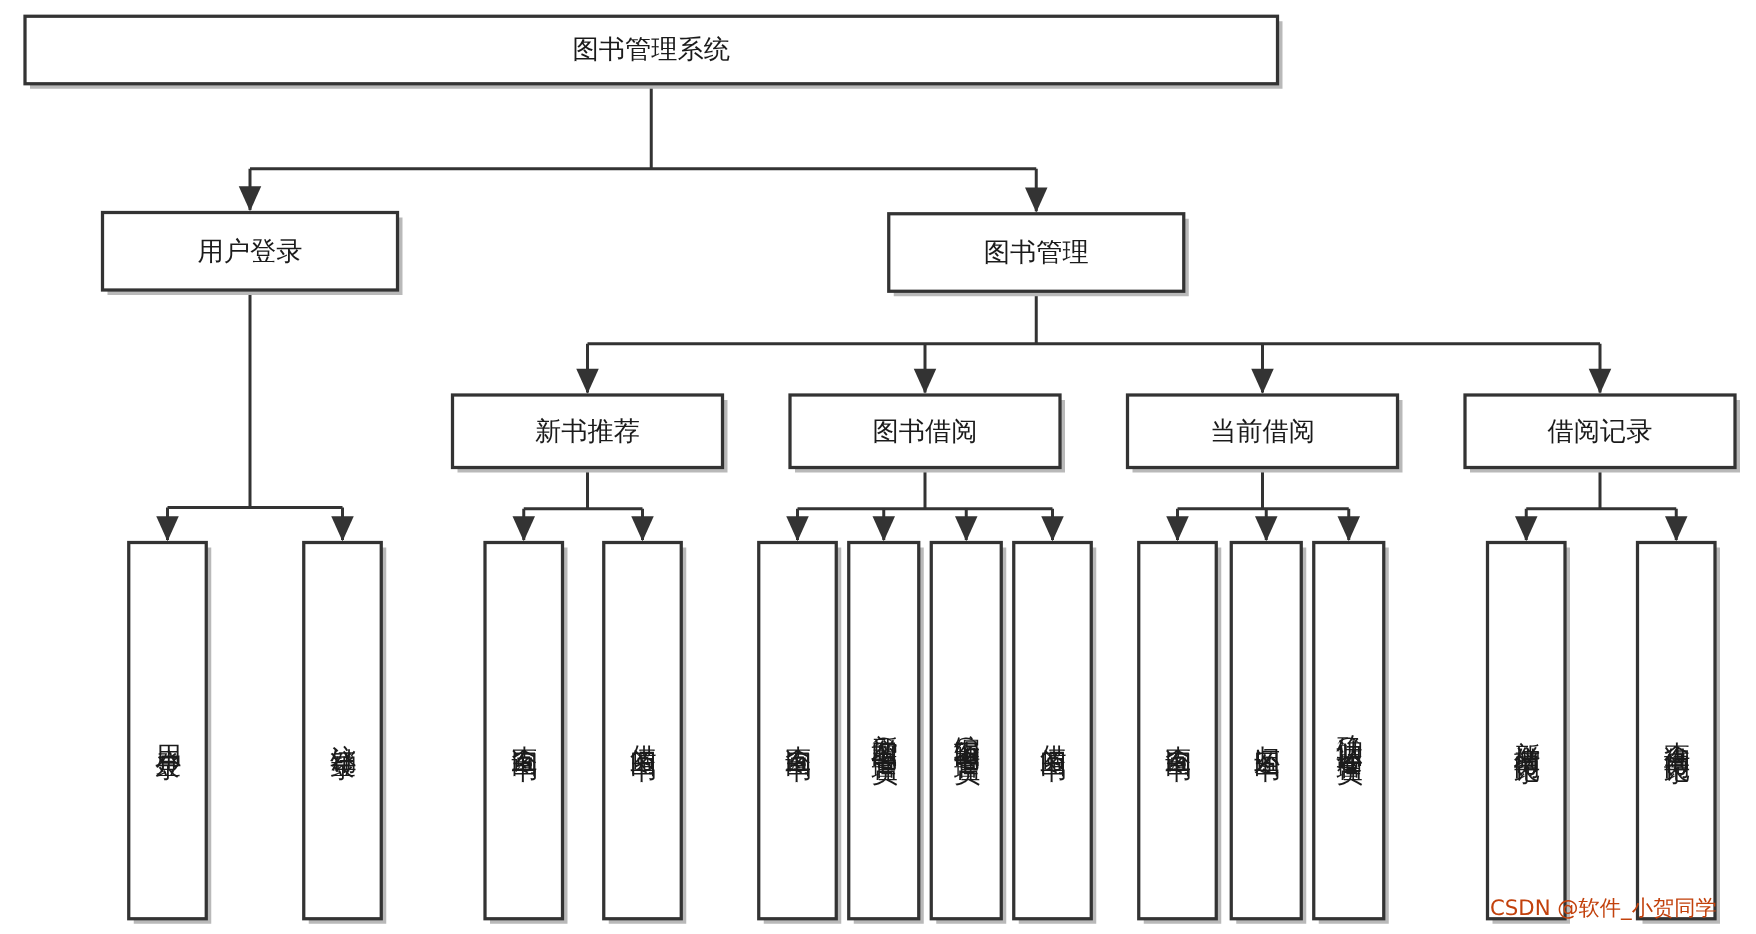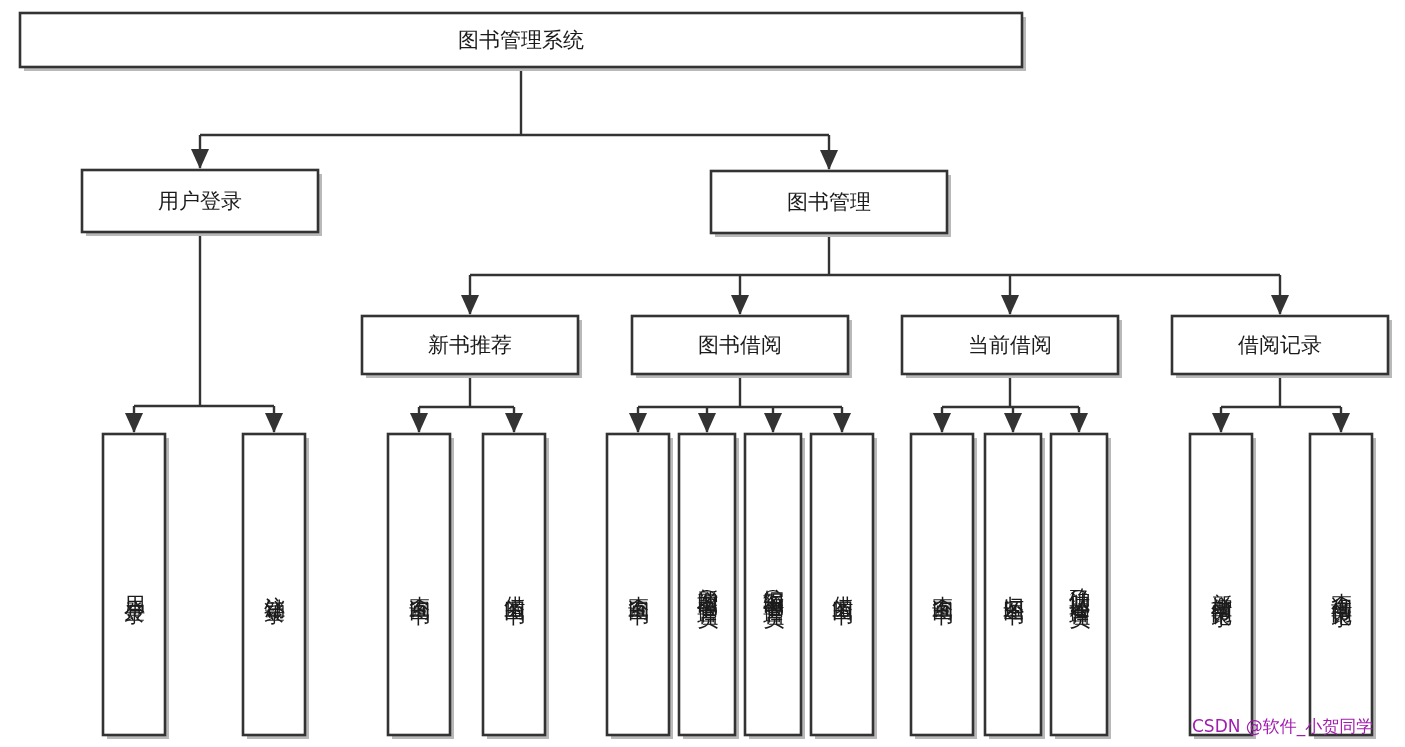--- a/index.html
+++ b/index.html
@@ -66,21 +66,21 @@
     line-height: 1.12;
     color: #1b1b1b;
     letter-spacing: 3px;
     white-space: nowrap;
     pointer-events: none;
   }
   .watermark {
     position: absolute;
     font-family: "DejaVu Sans", "Liberation Sans", sans-serif;
     font-size: 17px;
-    color: #a21caf;
+    color: #c2410c;
     white-space: nowrap;
     text-align: right;
   }
 </style>
 </head>
 <body>
 
 <div id="diagram-root">
 
   <svg id="tree-svg" viewBox="0 0 1405 747">

